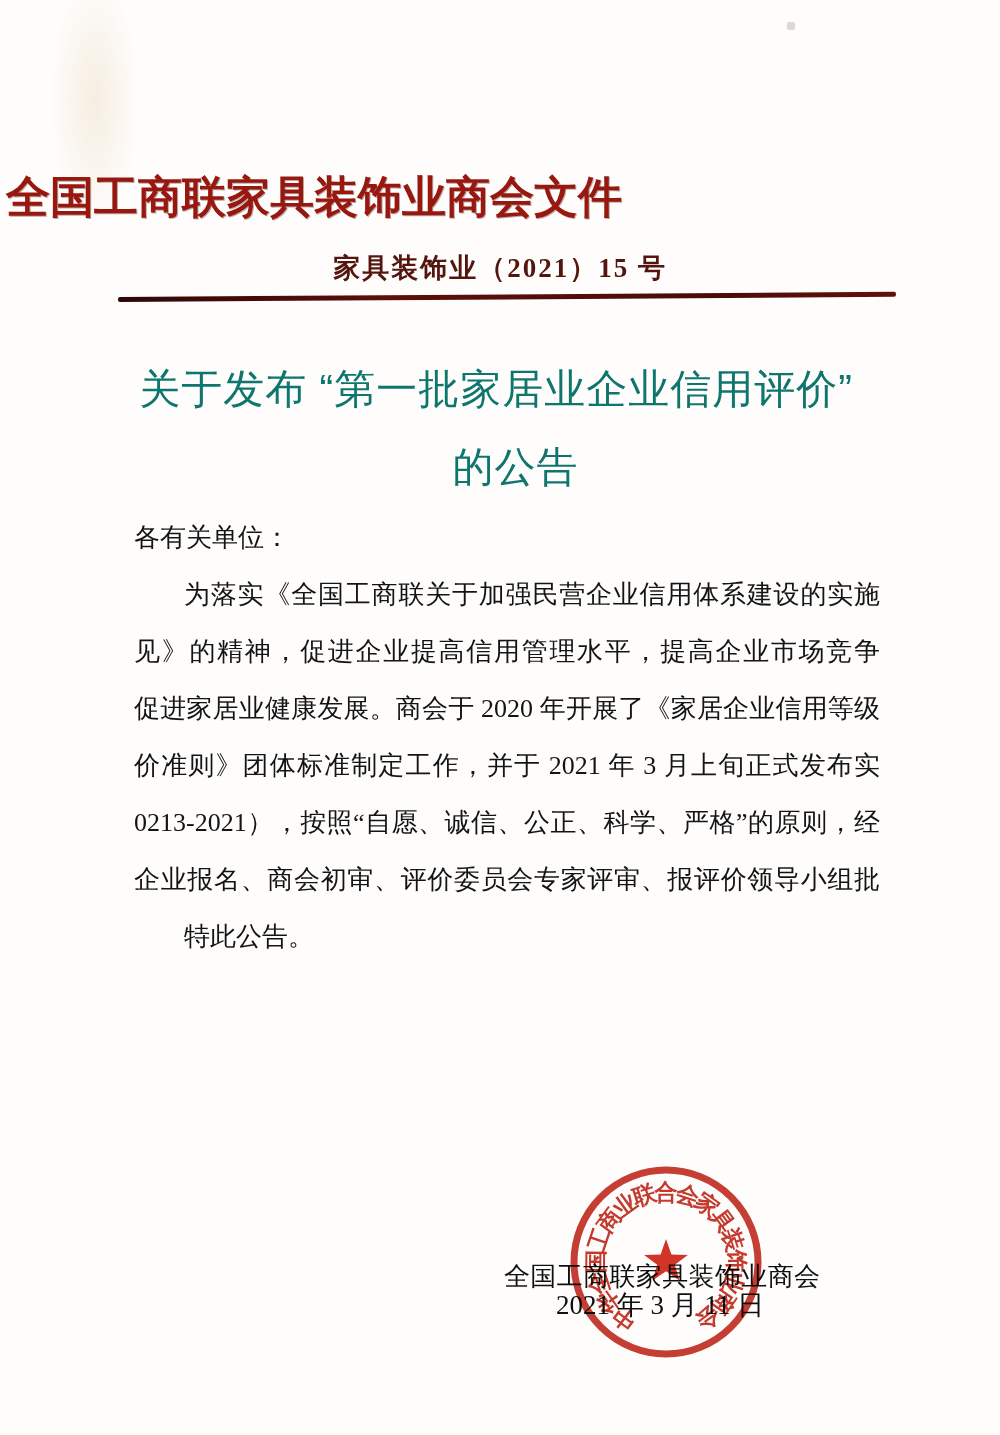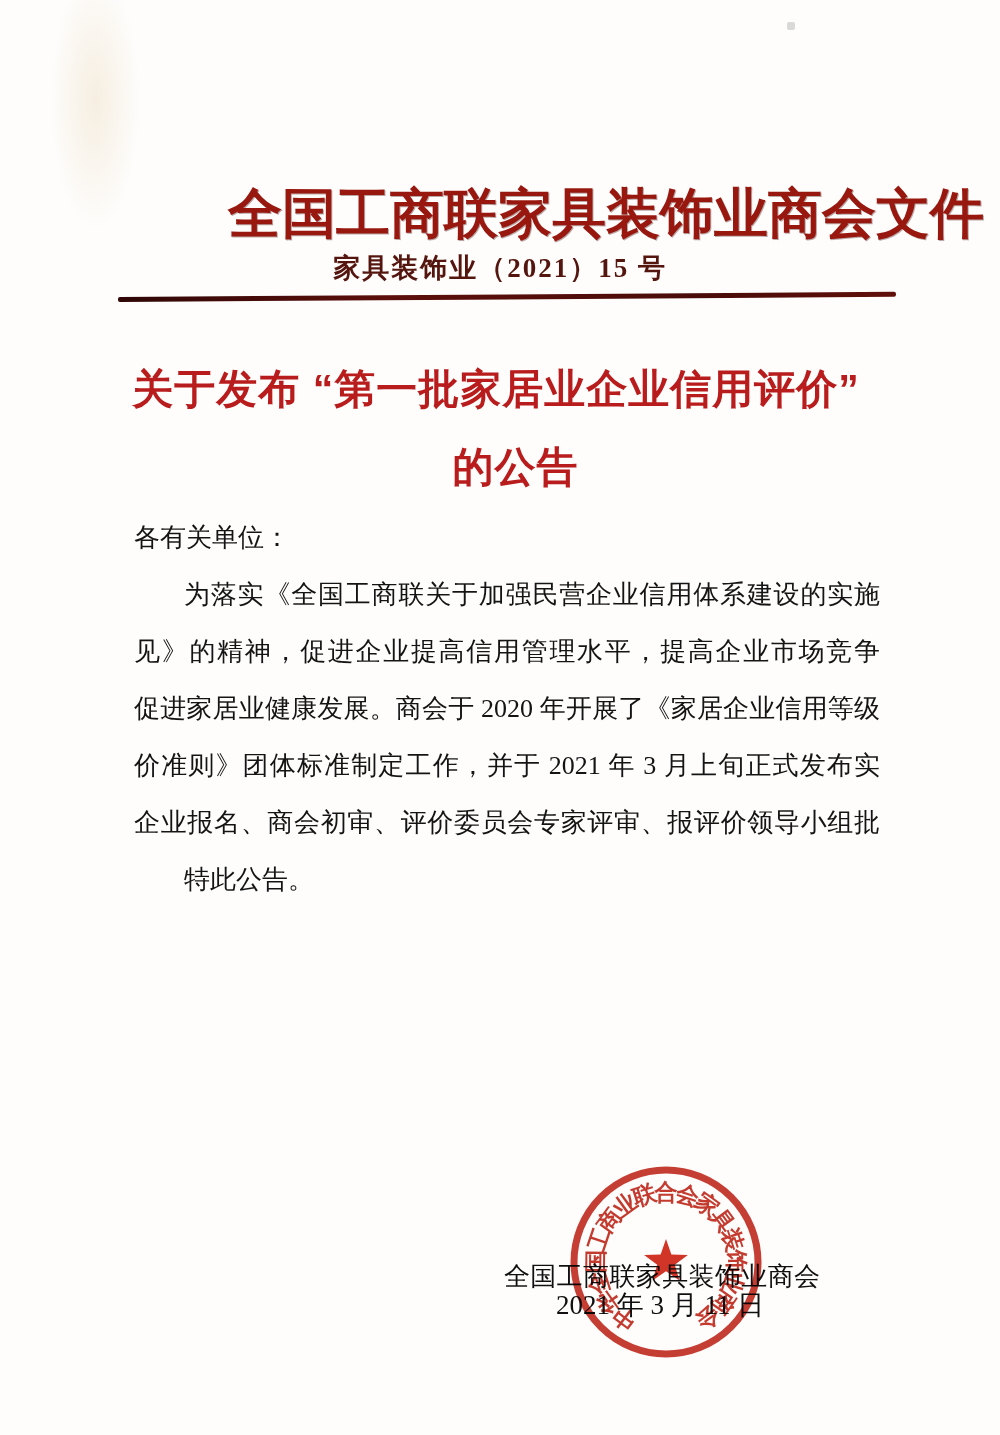--- a/index.html
+++ b/index.html
@@ -17,43 +17,43 @@
     position: absolute; left: 50px; top: -30px; width: 90px; height: 260px;
     background: radial-gradient(closest-side, rgba(226,203,160,0.30), rgba(226,203,160,0));
     pointer-events: none;
   }
   .speck-tr {
     position: absolute; right: 205px; top: 22px; width: 8px; height: 8px;
     background: rgba(150,150,150,0.35); border-radius: 2px;
   }
   .header-title {
     position: absolute; top: 162px; left: 0; right: 0;
-    margin: 16px; text-align: right;
-    font-size: 54px; font-weight: 900; letter-spacing: 0px;
+    margin: 6px; text-align: left;
+    font-size: 44px; font-weight: 900; letter-spacing: 0px;
     color: var(--header-red, #98170e);
     text-shadow: 1px 1px 0 rgba(60,10,8,0.35);
     white-space: nowrap;
   }
   .doc-number {
     position: absolute; top: 250px; left: 0; right: 0;
     text-align: center; font-size: 27px; font-weight: 600;
     letter-spacing: 2px;
     color: var(--doc-number-red, #54150e);
     white-space: nowrap;
   }
   .red-rule {
     position: absolute; top: 297px; left: 118px; width: 778px; height: 5px;
     background: linear-gradient(90deg, #2e0706, var(--rule-red, #5d0f0b) 35%, #4a0c09 75%, #611009);
     transform: rotate(-0.38deg); transform-origin: left center;
     border-radius: 2px;
   }
   .doc-title {
     position: absolute; left: 0; right: 8px; margin: 0;
-    text-align: center; font-weight: 700; font-size: 41px;
-    color: #b91c1c; letter-spacing: 1px; white-space: nowrap;
+    text-align: center; font-weight: 400; font-size: 41px;
+    color: #0f766e; letter-spacing: 1px; white-space: nowrap;
     font-family: "Liberation Sans", "DejaVu Sans", sans-serif;
   }
   .doc-title.l1 { top: 362px; }
   .doc-title.l2 { top: 440px; padding-left: 39px; }
   .body-block {
     position: absolute; left: 134px; top: 509px; width: 746px;
     font-size: 26px; line-height: 57px; color: #141414;
   }
   .line { height: 57px; overflow: hidden; white-space: nowrap; }
   .line.justify { text-align: justify; text-align-last: justify; white-space: normal; }
@@ -91,20 +91,21 @@
   <h2 class="doc-title l1">关于发布 “第一批家居业企业信用评价”</h2>
   <h2 class="doc-title l2">的公告</h2>
 
   <div class="body-block">
     <div class="line">各有关单位：</div>
     <div id="body-lines">
         <div class="line justify indent">为落实《全国工商联关于加强民营企业信用体系建设的实施意</div>
         <div class="line justify">见》的精神，促进企业提高信用管理水平，提高企业市场竞争力，</div>
         <div class="line justify">促进家居业健康发展。商会于 2020 年开展了《家居企业信用等级评</div>
         <div class="line justify">价准则》团体标准制定工作，并于 2021 年 3 月上旬正式发布实施。</div>
+        <div class="line justify">0213-2021），按照“自愿、诚信、公正、科学、严格”的原则，经</div>
         <div class="line justify">企业报名、商会初审、评价委员会专家评审、报评价领导小组批准。</div>
       </div>
     <div class="line indent">特此公告。</div>
   </div>
 
   <div class="signature">全国工商联家具装饰业商会</div>
   <div class="date">2021 年 3 月 11 日</div>
 
   <svg class="seal" viewBox="-100 -100 200 200">
     <circle r="92" fill="none" stroke-width="7" stroke-opacity="0.95" stroke="#bf2418"></circle>

